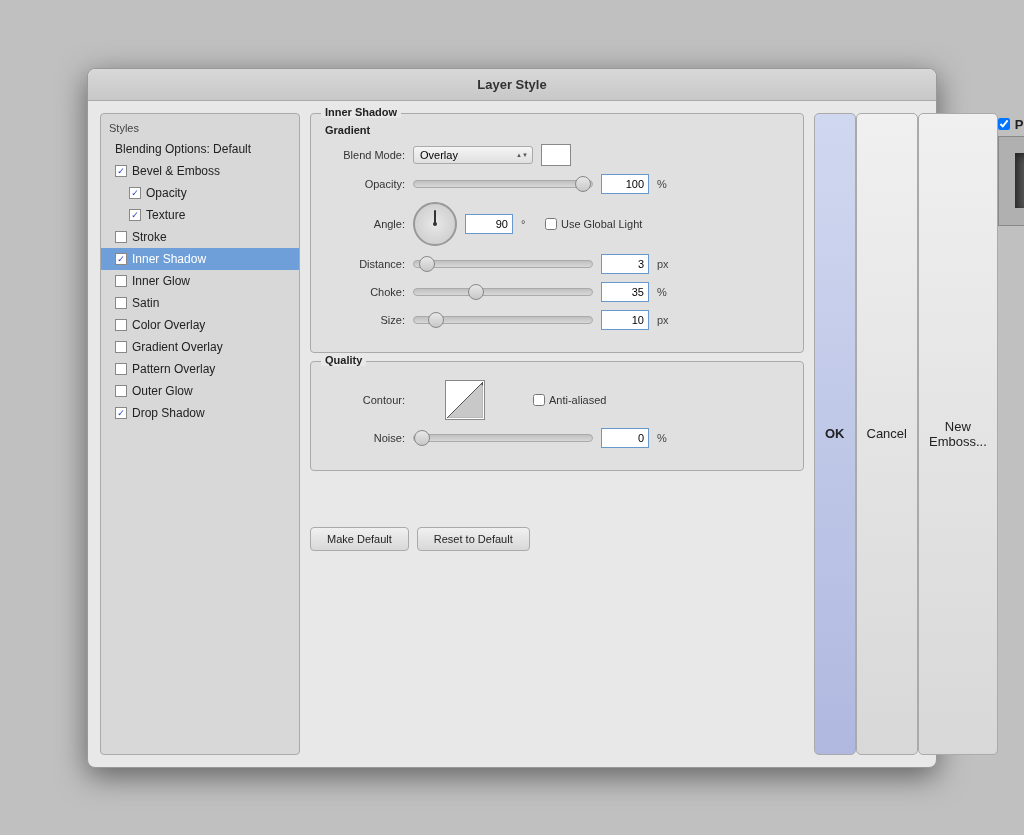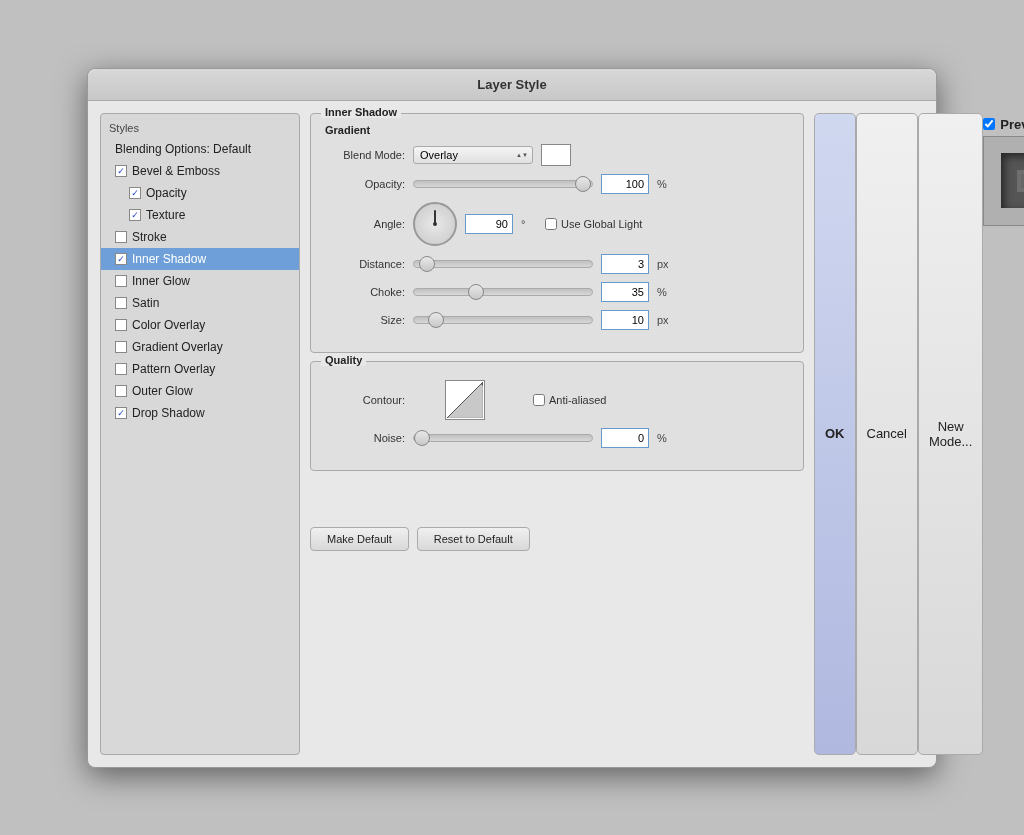--- a/index.html
+++ b/index.html
@@ -489,21 +489,21 @@
 
       <div class="footer-buttons">
         <button class="footer-btn">Make Default</button>
         <button class="footer-btn">Reset to Default</button>
       </div>
     </div>
 
     <div class="right-panel">
       <button class="btn primary">OK</button>
       <button class="btn">Cancel</button>
-      <button class="btn">New Mode...</button>
+      <button class="btn">New Emboss...</button>
       <div class="preview-section">
         <label class="checkbox-wrapper preview-check-wrapper">
           <input type="checkbox" checked="" style="">
           <span class="preview-label">Preview</span>
         </label>
         <div class="preview-thumb">
           <div class="preview-inner">
             <svg width="30" height="30" viewBox="0 0 30 30">
               <rect x="4" y="4" width="22" height="22" fill="#888" opacity="0.5"></rect>
               <rect x="8" y="8" width="14" height="14" fill="#666"></rect>

